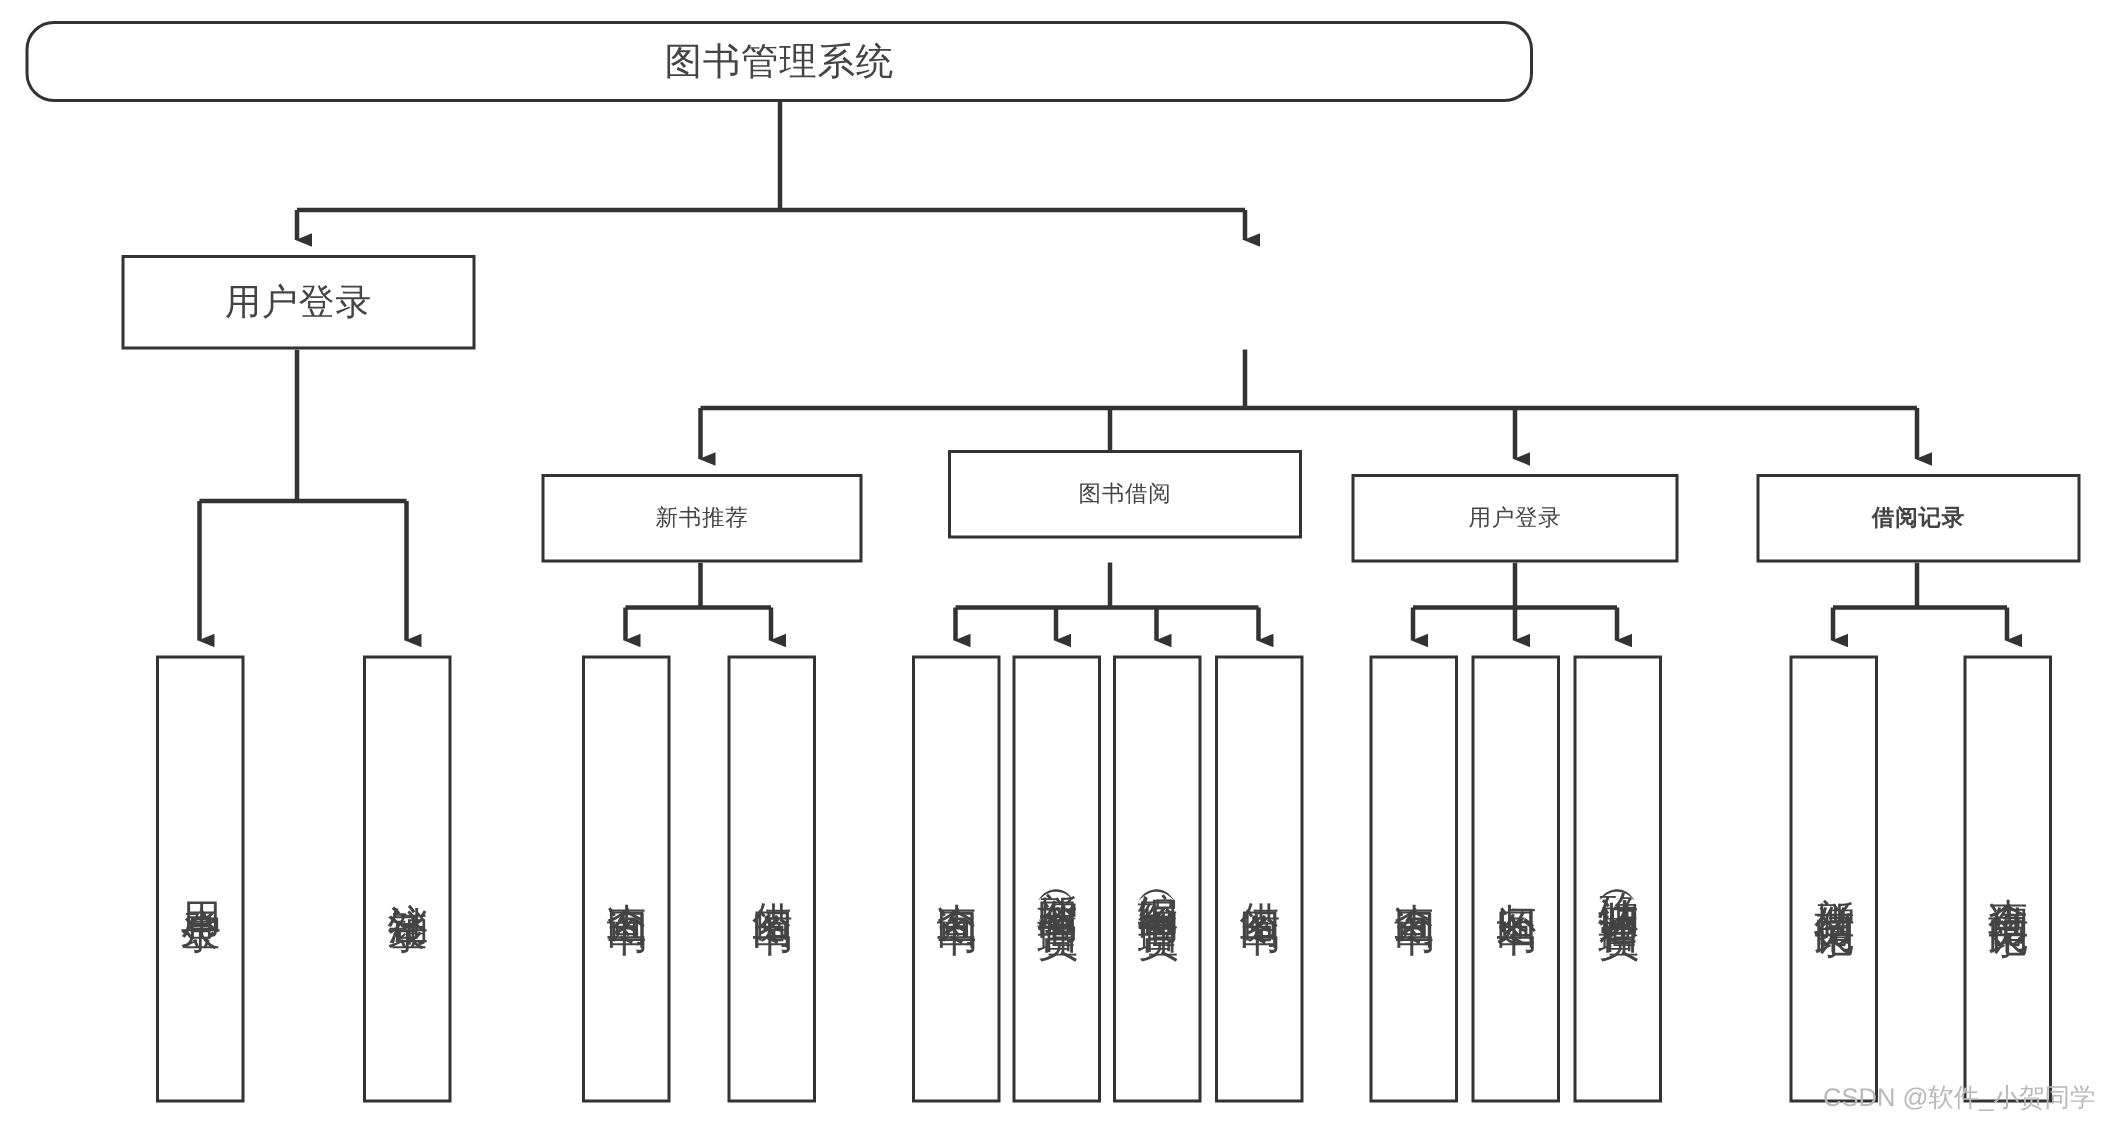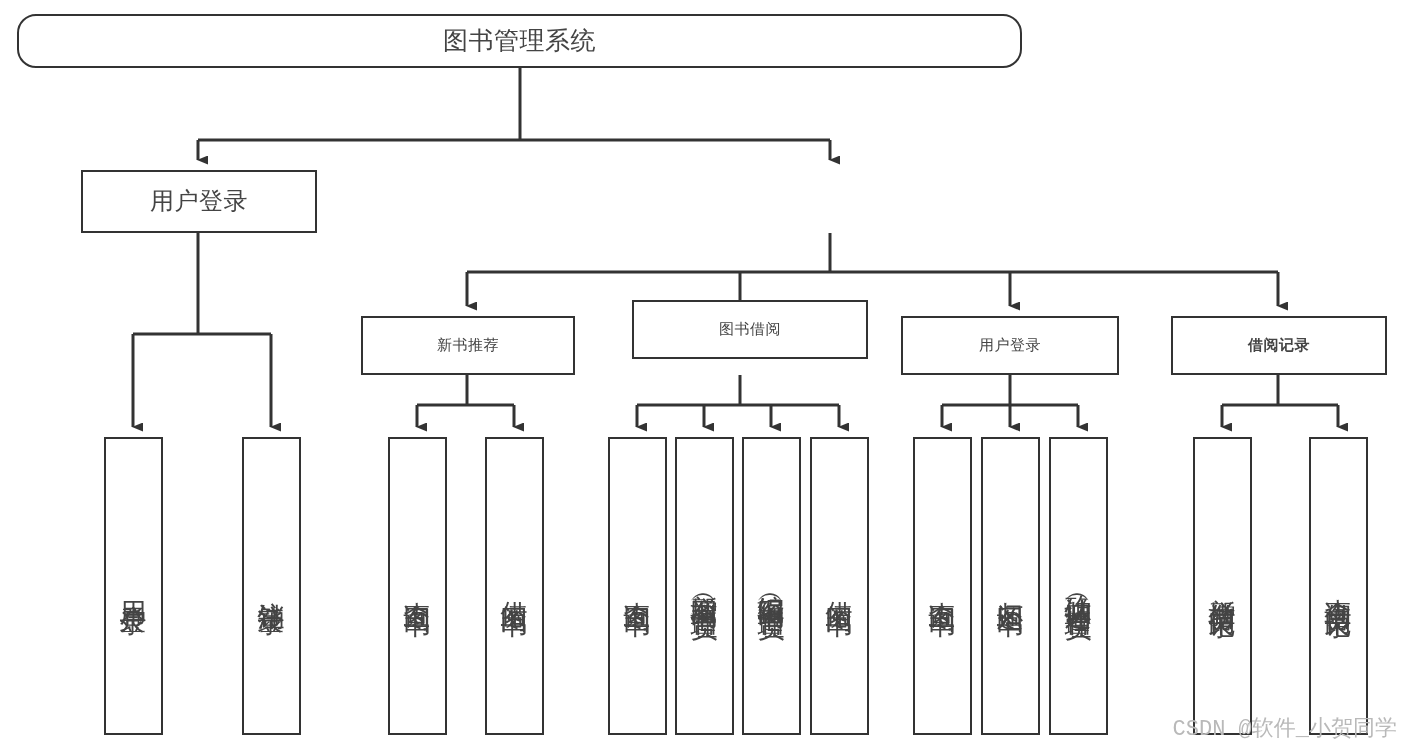--- a/index.html
+++ b/index.html
@@ -50,25 +50,25 @@
     writing-mode: vertical-rl;
     text-orientation: upright;
     font-size: 27px;
     letter-spacing: 3px;
     line-height: 1;
   }
   #watermark {
     position: absolute;
     right: 8px;
     bottom: 4px;
-    font-size: 22px;
+    font-size: 17px;
     color: #b9b9b9;
     white-space: nowrap;
     z-index: 5;
-    font-family: Liberation Mono, monospace;
+    font-family: Liberation Sans, sans-serif;
   }
 </style>
 </head>
 <body>
 
 <div id="diagram-root">
 
   <svg id="edge-layer" viewBox="0 0 1405 747" xmlns="http://www.w3.org/2000/svg">
     <defs>
       <marker id="arrowhead" markerWidth="9" markerHeight="11" refX="4.5" refY="10" orient="auto" markerUnits="userSpaceOnUse">

